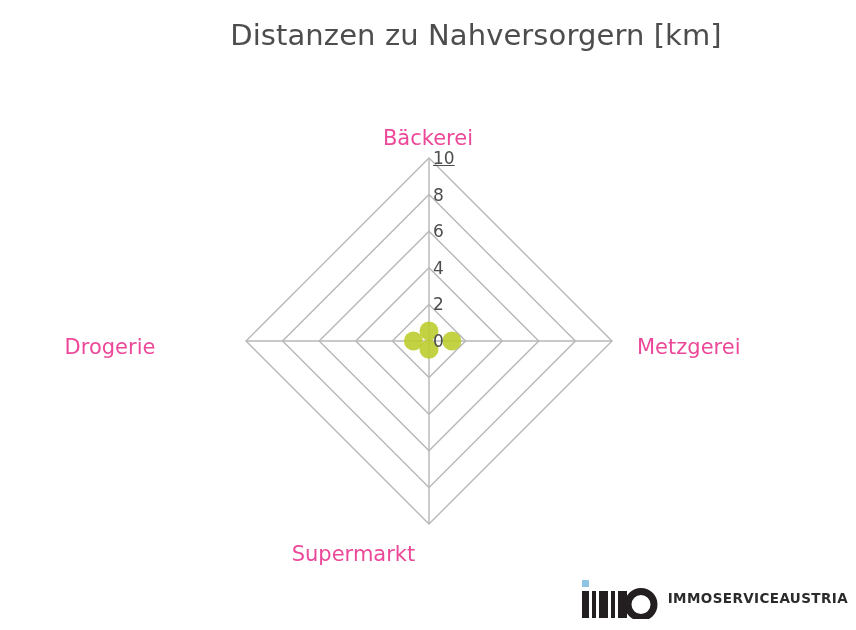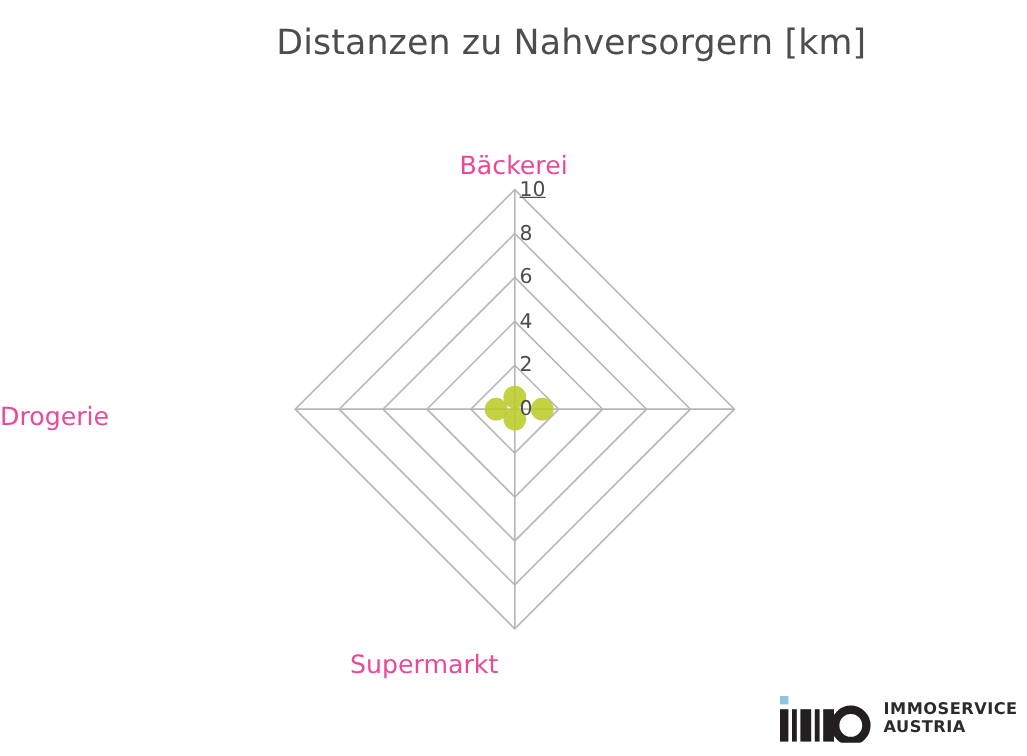--- a/index.html
+++ b/index.html
@@ -56,21 +56,21 @@
   
   .axis-label {
     position: absolute;
     font-size: 21px;
     color: #ec4899;
     white-space: nowrap;
   }
   .axis-label.top    { left: 0;   top: 126px; width: 856px; text-align: center; }
   .axis-label.right  { left: 637px; top: 335px; text-align: left; }
   .axis-label.bottom { left: 0;   top: 542px; width: 707px; text-align: center; }
-  .axis-label.left   { left: 0px;  top: 335px; width: 220px; text-align: left; }
+  .axis-label.left   { left: 0px;  top: 335px; width: 220px; text-align: center; }
 
   
   .tick-label {
     position: absolute;
     font-size: 17px;
     color: #4d4d4d;
     white-space: nowrap;
     text-align: left;
     left: 433px;
   }
@@ -85,21 +85,21 @@
     gap: 9px;
     height: 46px;
   }
   .logo-mark {
     position: relative;
     width: 78px;
     height: 40px;
   }
   .logo-wordmark {
     display: flex;
-    flex-direction: column;
+    flex-direction: row;
     justify-content: center;
     line-height: 1.12;
   }
   .logo-wordmark span {
     font-size: 13.5px;
     font-weight: 700;
     color: #2b2b2b;
     letter-spacing: 0.4px;
   }
 </style>
@@ -137,20 +137,21 @@
         <div class="tick-label" style="top: 331px;">0</div>
         <div class="tick-label" style="top: 294.4px;">2</div>
         <div class="tick-label" style="top: 257.8px;">4</div>
         <div class="tick-label" style="top: 221.2px;">6</div>
         <div class="tick-label" style="top: 184.6px;">8</div>
         <div class="tick-label" style="top: 148px; text-decoration: underline;">10</div>
       </div>
   </div>
 
   <div class="axis-label top">Bäckerei</div>
+  <div class="axis-label right">Metzgerei</div>
   <div class="axis-label bottom">Supermarkt</div>
   <div class="axis-label left">Drogerie</div>
 
   <div class="logo-block">
     <div class="logo-mark">
       <svg width="78" height="40" viewBox="0 0 78 40">
         <rect x="1" y="1" width="7" height="7" fill="#8ec5e2"></rect>
         <rect x="1" y="12" width="7" height="27" fill="#231f20"></rect>
         <rect x="11" y="12" width="4" height="27" fill="#231f20"></rect>
         <rect x="18" y="12" width="9" height="27" fill="#231f20"></rect>

